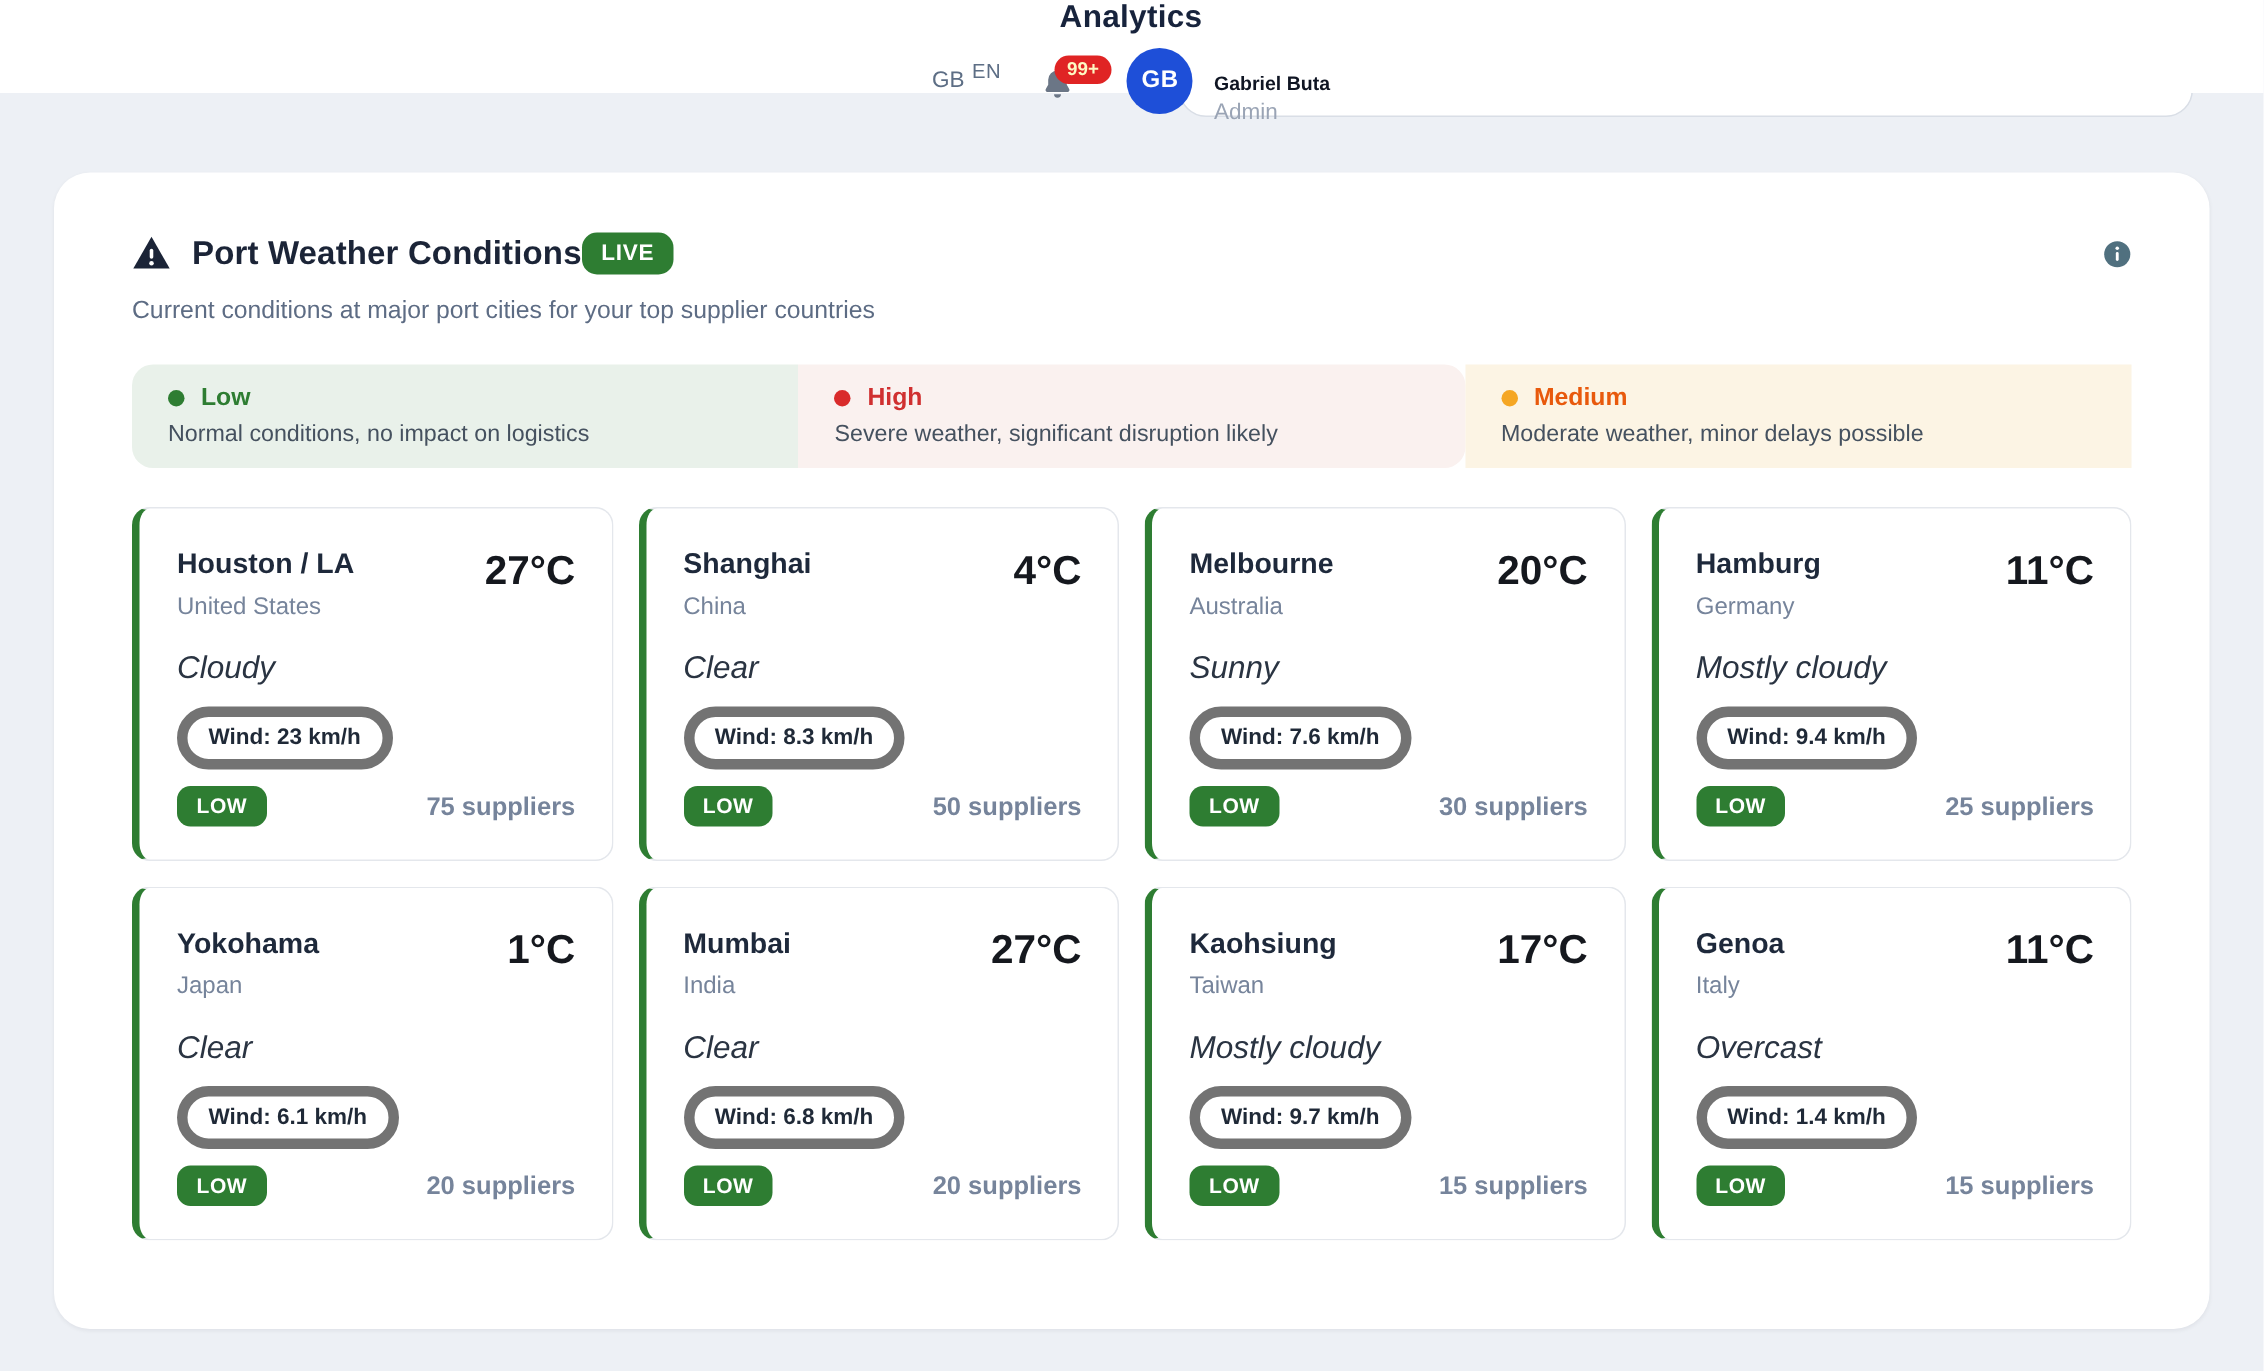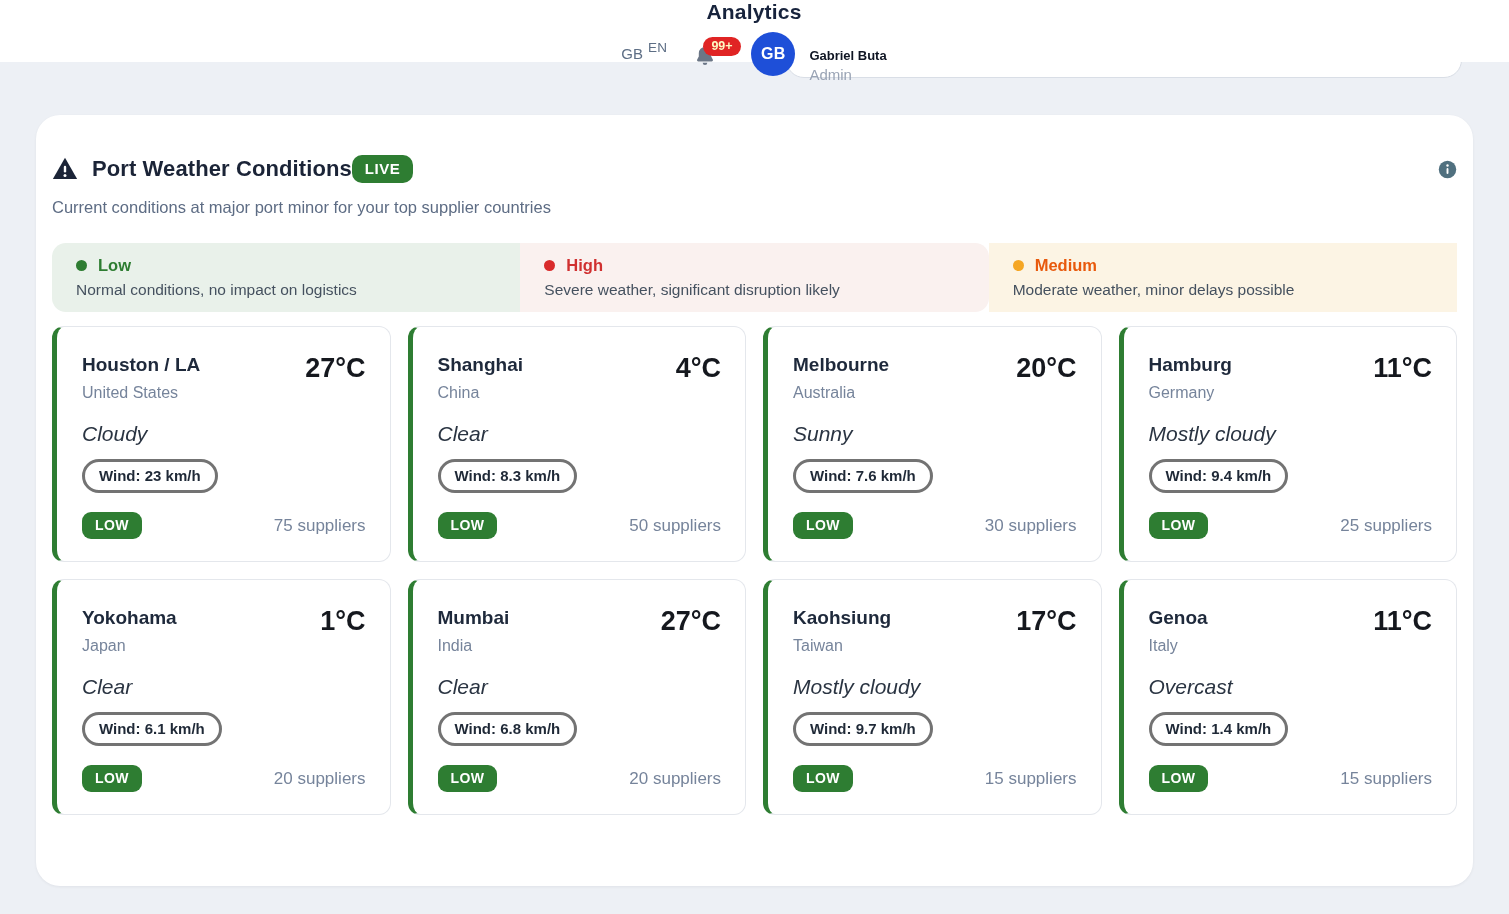--- a/index.html
+++ b/index.html
@@ -45,21 +45,21 @@
   }
   .user-block { cursor:pointer; line-height:1.2; }
   .user-name { font-size:13px; font-weight:800; color:#0f1523;margin-top:24px; }
   .user-role { font-size:15px; color:#9aa4b5; margin-top:2px; }
 
   
   .panel {
     position:absolute; left:36px; top:115px; width:1437px; height:771px;
     background:#ffffff; border-radius:24px;
     box-shadow:0 1px 3px rgba(16,24,40,.06);
-    padding:40px 16px 35px;
+    padding:40px 52px 35px;
     z-index:2;
   }
   .panel-head { display:flex; align-items:center; }
   .warn-icon { width:26px; height:26px; margin-right:14px; display:inline-flex; }
   .warn-icon svg { width:26px; height:26px; }
   .panel-title { font-size:22px; font-weight:800; color:#1b2437; letter-spacing:.1px; }
   .live-badge {
     background:#2e7d32; color:#fff; font-size:15px; font-weight:800;
     letter-spacing:.5px; border-radius:10px; padding:5px 13px 6px;
   }
@@ -79,45 +79,45 @@
   .seg-low  .dot { background:#2e7d32; }
   .seg-medium .legend-title { color:#e8590c; }
   .seg-medium .dot { background:#f5a623; }
   .seg-high .legend-title { color:#d03030; }
   .seg-high .dot { background:#d92b2b; }
   .legend-desc { font-size:15.5px; color:#45515f; margin-top:6px; }
 
   
   .cards {
     display:grid; grid-template-columns:repeat(4,1fr);
-    column-gap:23px; row-gap:24px; margin-top:14px;gap:17px;
+    column-gap:23px; row-gap:24px; margin-top:26px;gap:17px;
   }
   .wcard {
     height:236px; background:#fff;
     border:1px solid #e4e7ec; border-left:5px solid #2e7d32;
     border-radius:12px;
     padding:27px 24px 22px 25px;
     display:flex; flex-direction:column;
   }
   .wcard-top { display:flex; justify-content:space-between; align-items:flex-start; }
   .city { font-size:19px; font-weight:700; color:#1e293b; }
   .country { font-size:16px; color:#76849b; margin-top:8px; }
   .temp { font-size:27px; font-weight:800; color:#15181e; line-height:1; margin-top:1px; }
   .cond { font-size:21px; color:#2a3442; margin-top:20px;font-style:italic; }
   .wind {
     align-self:flex-start; margin-top:13px;
-    border:3px solid #737373; border-radius:999px;
+    border:7px solid #737373; border-radius:999px;
     padding:5px 14px 6px; font-size:15px; font-weight:700; color:#1f2937;
   }
   .wcard-bottom { margin-top:auto; display:flex; justify-content:space-between; align-items:center; }
   .risk {
     background:#2e7d32; color:#fff; font-size:14px; font-weight:800;
     letter-spacing:.4px; border-radius:9px; padding:5px 13px 6px;
   }
-  .suppliers { font-size:17px; color:#76849b; }
+  .suppliers { font-size:17px; color:#76849b;font-weight:bold; }
 </style>
 </head>
 <body>
 
 <div class="top-panel-overflow"></div>
 
 <header class="app-header">
   <h1 class="page-title">Analytics</h1>
   <div class="header-right">
     <div class="lang">
@@ -153,21 +153,21 @@
     <h2 class="panel-title">Port Weather Conditions</h2>
     <span class="live-badge">LIVE</span>
     <span class="info-icon">
       <svg viewBox="0 0 24 24">
           <circle cx="12" cy="12" r="11" fill="#50707f"></circle>
           <rect x="10.8" y="10.2" width="2.4" height="7.5" rx="1.2" fill="#fff"></rect>
           <circle cx="12" cy="6.9" r="1.5" fill="#fff"></circle>
         </svg>
     </span>
   </div>
-  <p class="subtitle">Current conditions at major port minor for your top supplier countries</p>
+  <p class="subtitle">Current conditions at major port cities for your top supplier countries</p>
 
   <div class="legend">
     <div class="legend-seg seg-low">
       <div class="legend-title">
         <span class="dot"></span>
         <span>Low</span>
       </div>
       <div class="legend-desc">Normal conditions, no impact on logistics</div>
     </div>
     <div class="legend-seg seg-high">

